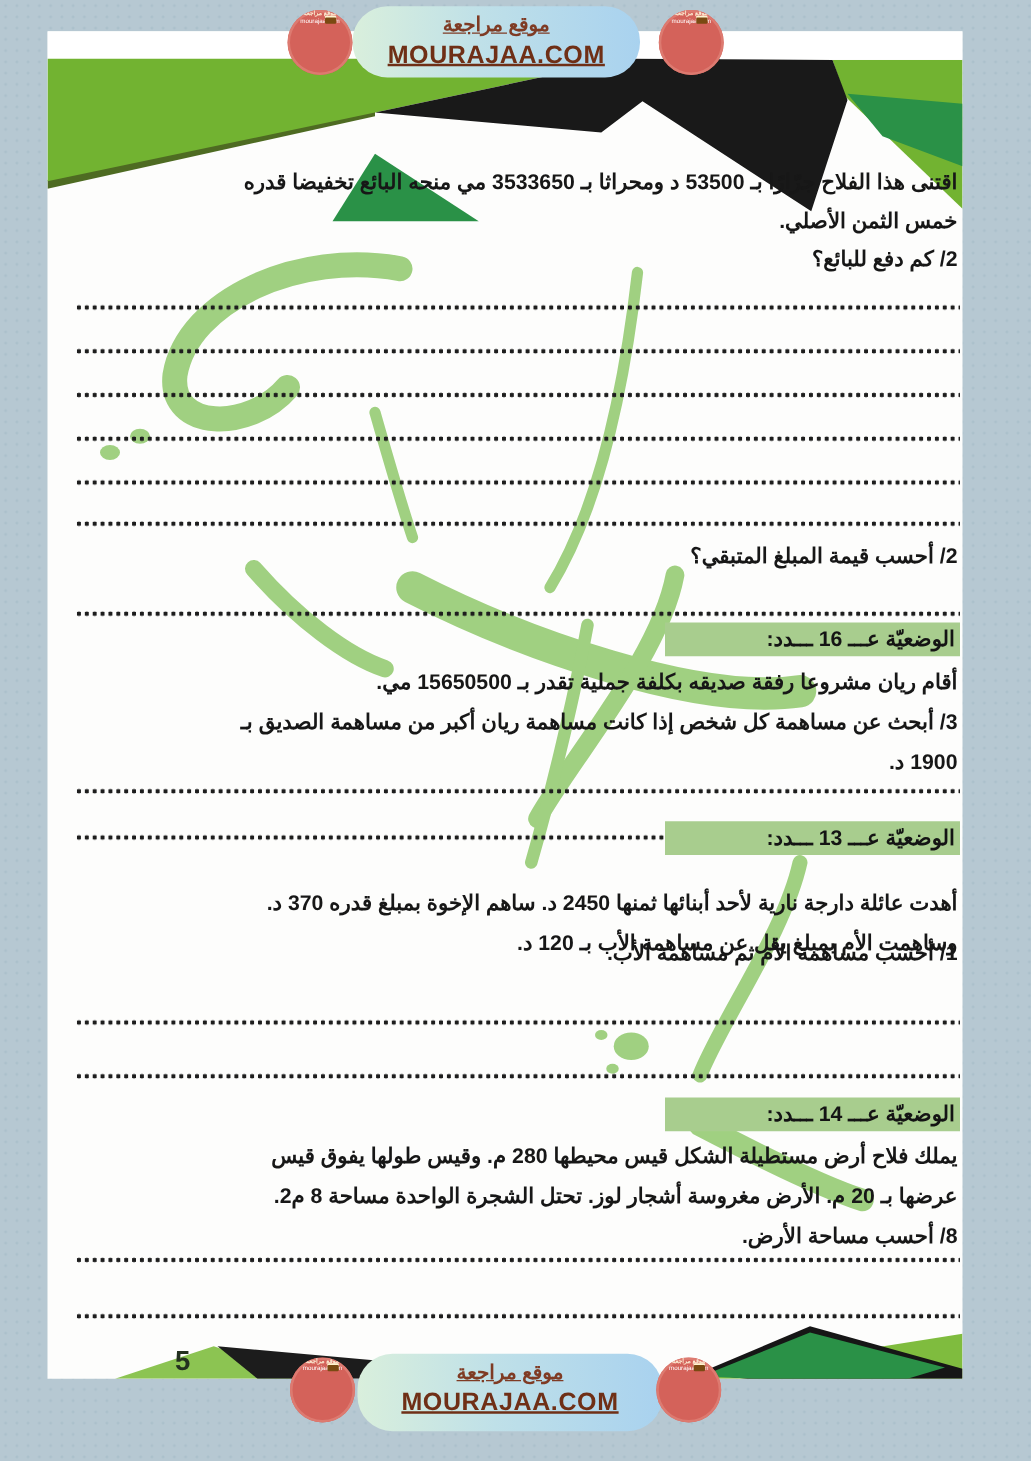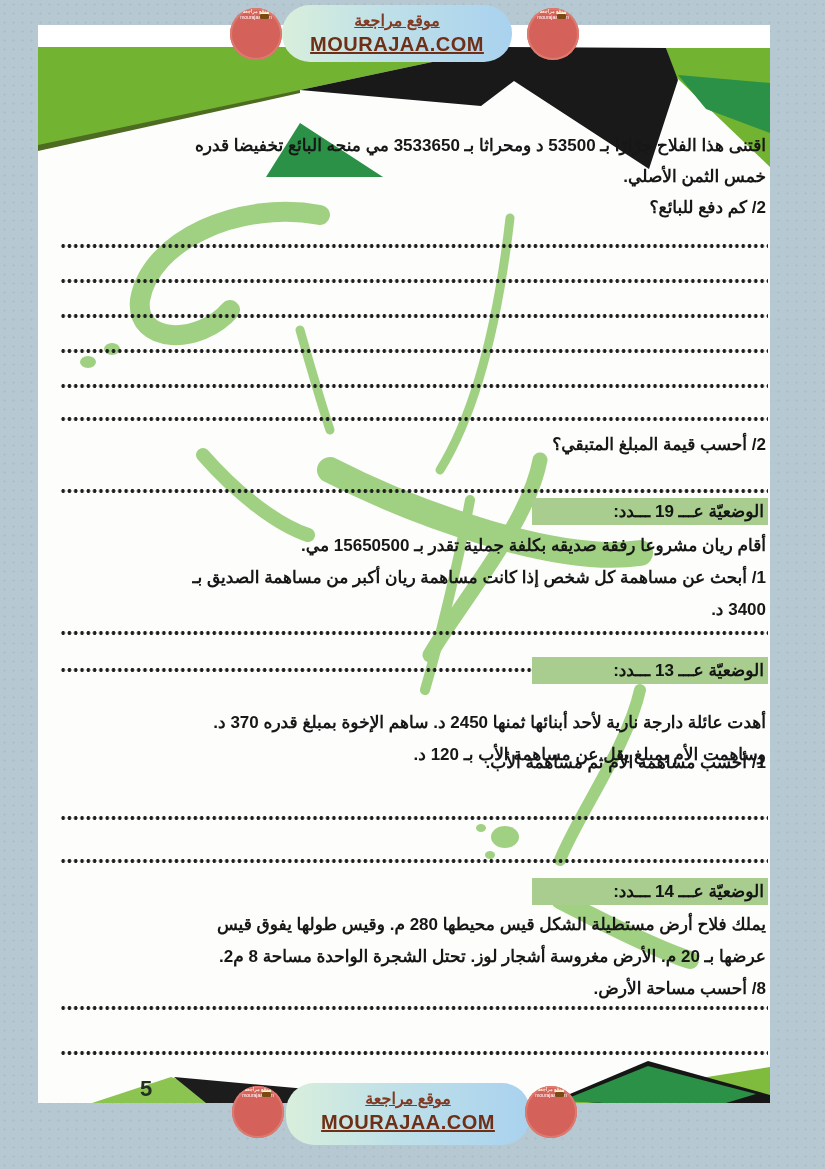--- a/index.html
+++ b/index.html
@@ -114,24 +114,24 @@
     <div class="dots" style="top:218px"></div>
     <div class="dots" style="top:253px"></div>
     <div class="dots" style="top:288px"></div>
     <div class="dots" style="top:323px"></div>
     <div class="dots" style="top:358px"></div>
     <div class="dots" style="top:391px"></div>
 
     <div class="txt" style="top:407px">2/ أحسب قيمة المبلغ المتبقي؟</div>
     <div class="dots" style="top:463px"></div>
 
-    <div class="bar" style="top:473px">الوضعيّة عـــ 19 ـــدد:</div>
+    <div class="bar" style="top:473px">الوضعيّة عـــ 16 ـــدد:</div>
     <div class="txt" style="top:508px">أقام ريان مشروعا رفقة صديقه بكلفة جملية تقدر بـ 15650500 مي.</div>
-    <div class="txt" style="top:540px">1/ أبحث عن مساهمة كل شخص إذا كانت مساهمة ريان أكبر من مساهمة الصديق بـ</div>
-    <div class="txt" style="top:572px">3400 د.</div>
+    <div class="txt" style="top:540px">3/ أبحث عن مساهمة كل شخص إذا كانت مساهمة ريان أكبر من مساهمة الصديق بـ</div>
+    <div class="txt" style="top:572px">1900 د.</div>
     <div class="dots" style="top:605px"></div>
     <div class="dots" style="top:642px"></div>
 
     <div class="bar" style="top:632px">الوضعيّة عـــ 13 ـــدد:</div>
     <div class="txt" style="top:685px">أهدت عائلة دارجة نارية لأحد أبنائها ثمنها 2450 د.  ساهم الإخوة بمبلغ قدره 370 د.</div>
     <div class="txt" style="top:717px">وساهمت الأم بمبلغ يقل عن مساهمة الأب بـ 120 د.</div>
     <div class="txt" style="top:725px">1/ أحسب مساهمة الأم ثم مساهمة الأب.</div>
     <div class="dots" style="top:790px"></div>
     <div class="dots" style="top:833px"></div>
 

